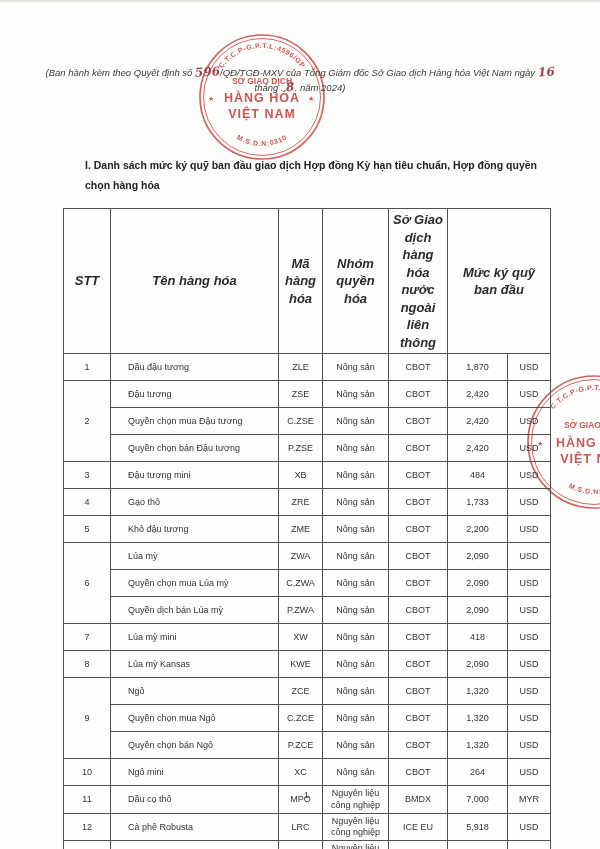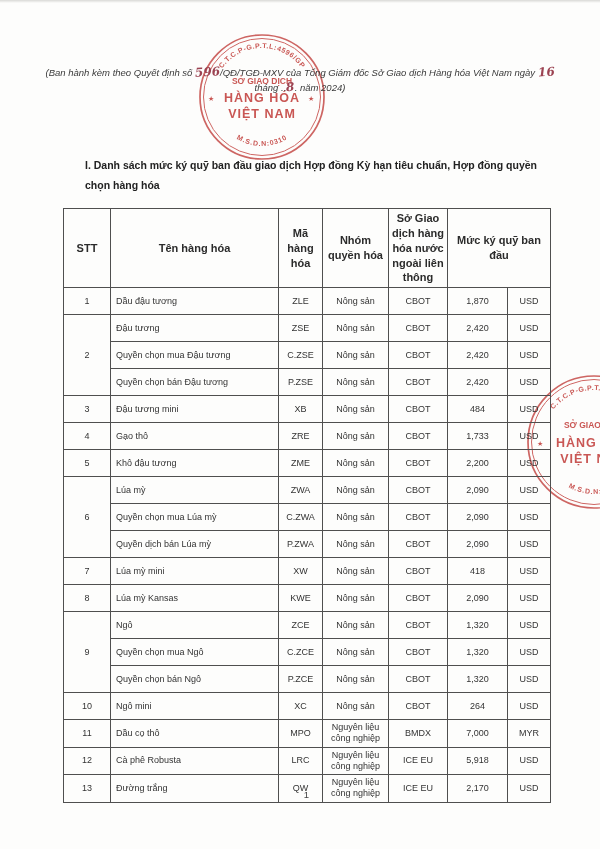--- a/index.html
+++ b/index.html
@@ -31,24 +31,24 @@
     position:absolute;top:208px;left:63px;width:487px;
     border-collapse:collapse;table-layout:fixed;
     font-size:9px;color:#333;
   }
   .margin-table th,.margin-table td{
     border:1px solid #4f4f4f;
     vertical-align:middle;text-align:center;
     padding:2px 3px;
   }
   .margin-table thead th{
-    height:72px;font-weight:bold;font-size:11px;line-height:1.35;color:#2b2b2b;
+    height:72px;font-weight:bold;font-size:13px;line-height:1.35;color:#2b2b2b;font-style:italic;
   }
   .margin-table td{height:22px;line-height:1.25;}
-  .margin-table td.col-name{text-align:left;padding-left:5px;}
+  .margin-table td.col-name{text-align:left;padding-left:17px;}
   .col-w-stt{width:47px;} .col-w-name{width:168px;} .col-w-code{width:44px;}
   .col-w-group{width:66px;} .col-w-exchange{width:59px;}
   .col-w-margin{width:60px;} .col-w-currency{width:43px;}
   .page-number{position:absolute;top:789px;left:63px;width:487px;text-align:center;font-size:9.5px;color:#444;}
   .stamp{position:absolute;mix-blend-mode:multiply;opacity:.88;}
   .stamp text{fill:#c4403d;}
   .stamp .ring{stroke:#c9514e;fill:none;}
   .stamp-top{left:197px;top:32px;}
   .stamp-right{left:524px;top:372px;}
 </style>

